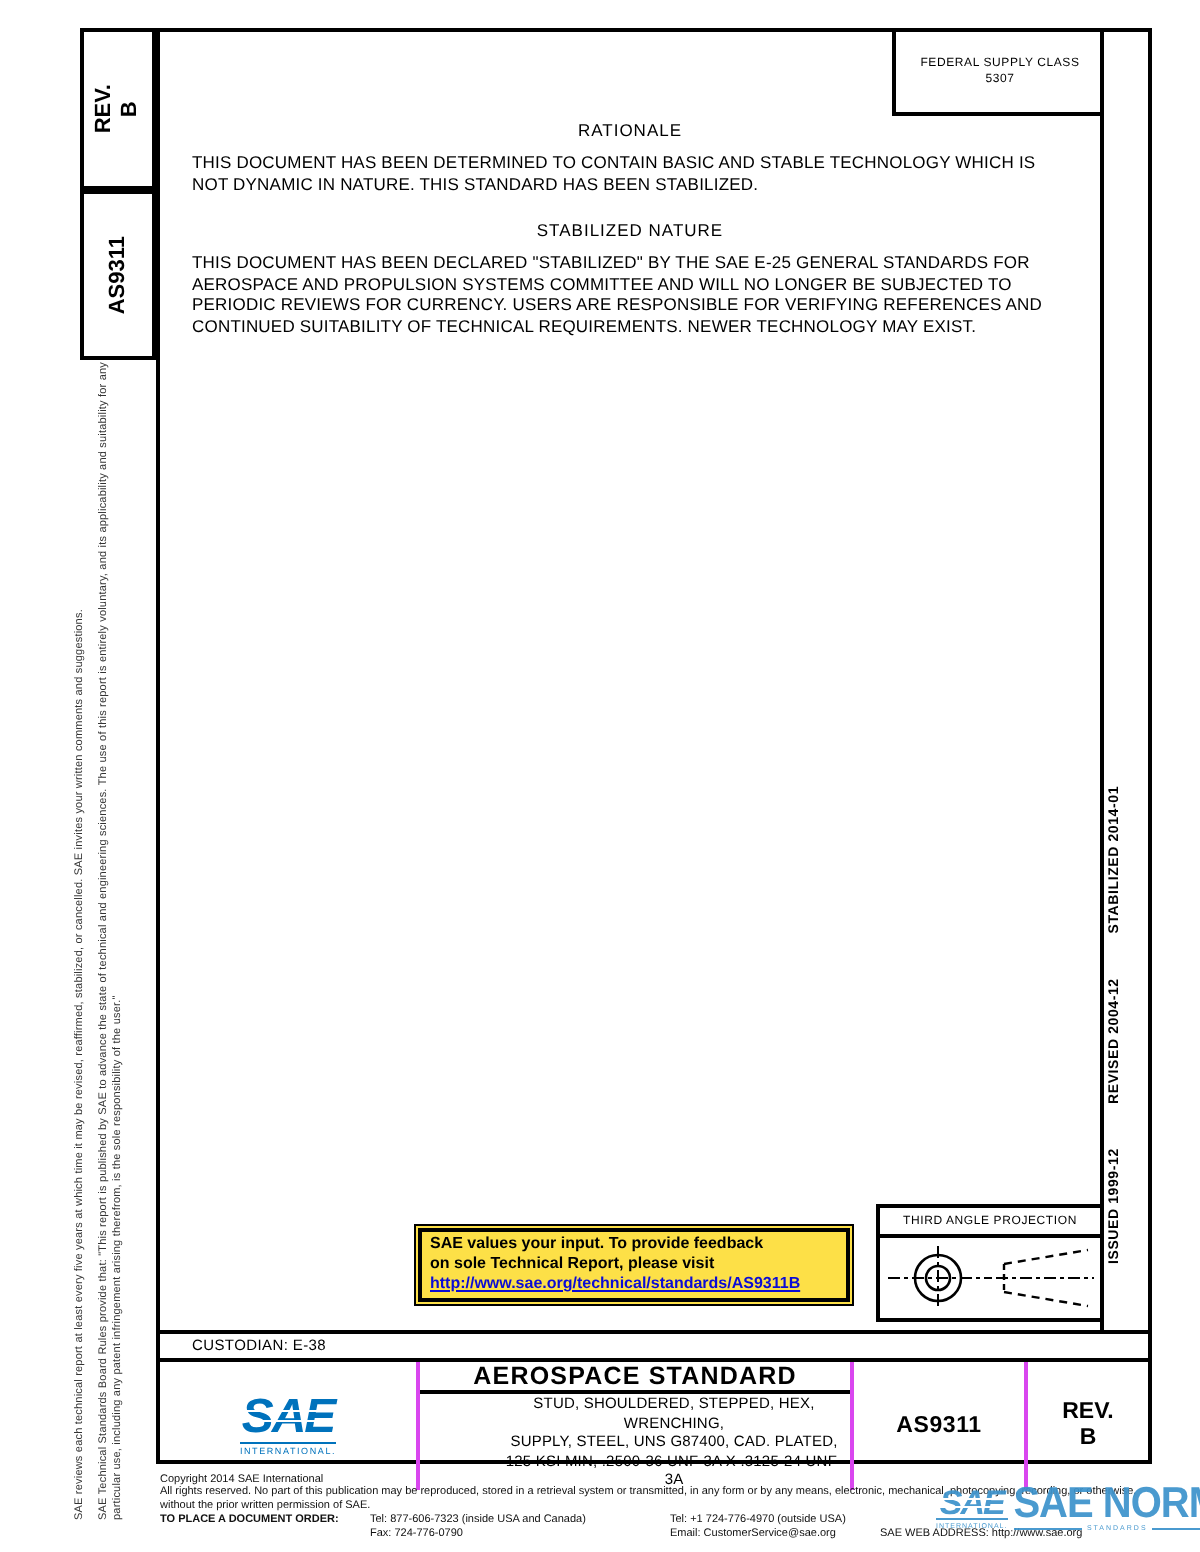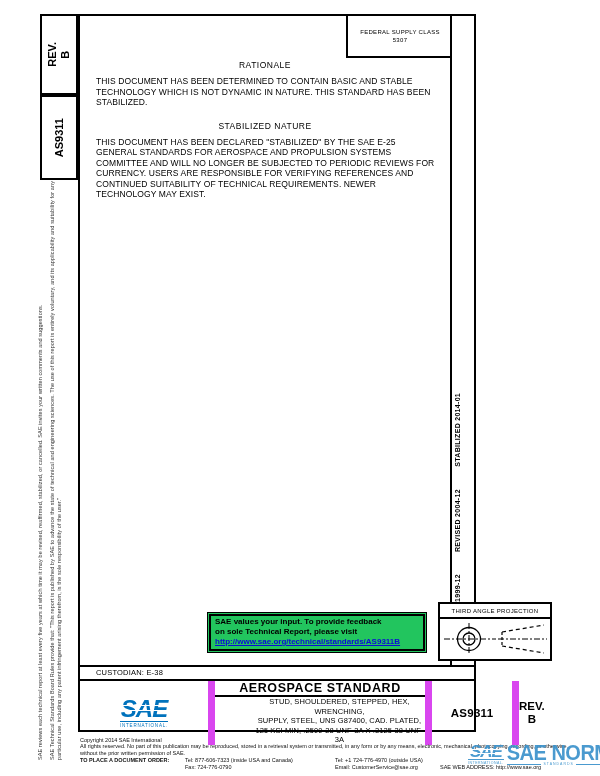--- a/index.html
+++ b/index.html
@@ -13,51 +13,51 @@
   .ldisc1{left:49px;width:15px;}
   .ldisc2{left:37px;width:8px;}
   
   .sidebox{position:absolute;left:40px;width:38px;border:2px solid #000;box-sizing:border-box;
     display:flex;align-items:center;justify-content:center;background:#fff;}
   .revbox{top:14px;height:81px;}
   .numbox{top:95px;height:85px;}
   .sidebox .rot{font-weight:bold;font-size:11px;line-height:13px;text-align:center;}
   .sidebox .rot span{display:block;}
   
-  .frame{position:absolute;left:78px;top:14px;width:398px;height:718px;border:2px solid #000;box-sizing:border-box;background:#fff;}
+  .frame{position:absolute;left:78px;top:14px;width:498px;height:718px;border:2px solid #000;box-sizing:border-box;background:#fff;}
   .fsc{position:absolute;top:0;right:22px;width:106px;height:42px;border-left:2px solid #000;border-bottom:2px solid #000;
     box-sizing:border-box;display:flex;flex-direction:column;align-items:center;justify-content:center;gap:2px;
     font-size:6px;letter-spacing:.3px;text-align:center;}
   .rcol-line{position:absolute;top:0;right:22px;width:0;height:649px;border-right:2px solid #000;}
   .revhist{position:absolute;right:3px;top:360px;height:256px;width:17px;
     font-size:7px;font-weight:bold;letter-spacing:.3px;white-space:nowrap;}
   .revhist span{display:inline;}
   .revhist .mid{margin:20px 0;}
   
   .maintext{position:absolute;left:0;top:0;right:24px;}
   .secthead{margin-top:44px;text-align:center;font-size:8.5px;letter-spacing:.5px;}
   .secthead.second{margin-top:13px;}
   .para{margin:6px 14px 0 16px;font-size:8.5px;line-height:10.5px;letter-spacing:.1px;max-width:446px;}
   
-  .feedback{position:absolute;left:127px;top:596px;width:220px;height:41px;border:1px solid #000;box-sizing:border-box;padding:1px;background:#22c55e;}
+  .feedback{position:absolute;left:127px;top:596px;width:220px;height:41px;border:1px solid #000;box-sizing:border-box;padding:1px;background:#fde047;}
   .feedback-inner{border:2px solid #000;height:100%;box-sizing:border-box;padding:1px 4px;
     font-size:8px;font-weight:bold;line-height:10px;}
   .feedback-link{color:#0b0bd6;text-decoration:underline;cursor:pointer;}
   
   .proj{position:absolute;left:358px;top:586px;width:114px;height:59px;border:2px solid #000;box-sizing:border-box;background:#fff;}
   .proj-title{height:15px;border-bottom:2px solid #000;box-sizing:border-box;display:flex;align-items:center;justify-content:center;
     font-size:6px;letter-spacing:.3px;}
   .proj-sym{display:block;margin:1px auto 0;}
   
   .custodian{position:absolute;left:0;right:0;top:649px;height:14px;border-top:2px solid #000;box-sizing:border-box;
     font-size:7.5px;line-height:12px;padding-left:16px;letter-spacing:.2px;}
   .tblock{position:absolute;left:0;right:0;top:663px;bottom:0;border-top:2px solid #000;box-sizing:border-box;
     display:grid;grid-template-columns:128px 217px 87px 1fr;}
   .tcell{box-sizing:border-box;display:flex;flex-direction:column;align-items:center;justify-content:center;}
-  .tcell.bl{border-left:7px solid #d946ef;}
+  .tcell.bl{border-left:2px solid #d946ef;}
   .desc-cell{justify-content:flex-start;align-items:stretch;}
   .as-head{height:16px;border-bottom:2px solid #000;box-sizing:border-box;display:flex;align-items:center;justify-content:center;
     font-weight:bold;font-size:12.5px;letter-spacing:.6px;}
   .desc-lines{flex:1;display:flex;flex-direction:column;justify-content:center;text-align:center;
     font-size:7.5px;line-height:9.5px;letter-spacing:.1px;padding-left:39px;}
   .docnum{font-weight:bold;font-size:11.5px;letter-spacing:.3px;}
   .revcell{font-weight:bold;font-size:11.5px;line-height:12.5px;text-align:center;}
   .revcell span{display:block;}
   
   .saelogo{position:relative;text-align:center;color:#0072bc;}
@@ -154,21 +154,21 @@
         <span class="stripe s1"></span>
         <span class="stripe s2"></span>
         <span class="intl">INTERNATIONAL.</span>
       </div>
     </div>
     <div class="tcell bl desc-cell">
       <div class="as-head">AEROSPACE STANDARD</div>
       <div class="desc-lines">
         <span>STUD, SHOULDERED, STEPPED, HEX, WRENCHING,</span>
         <span>SUPPLY, STEEL, UNS G87400, CAD. PLATED,</span>
-        <span>125 KSI MIN, .2500-28 UNF-3A X .3125-38 UNF-3A</span>
+        <span>125 KSI MIN, .2500-36 UNF-3A X .3125-24 UNF-3A</span>
       </div>
     </div>
     <div class="tcell bl">
       <span class="docnum">AS9311</span>
     </div>
     <div class="tcell bl">
       <div class="revcell">
         <span>REV.</span>
         <span>B</span>
       </div>

